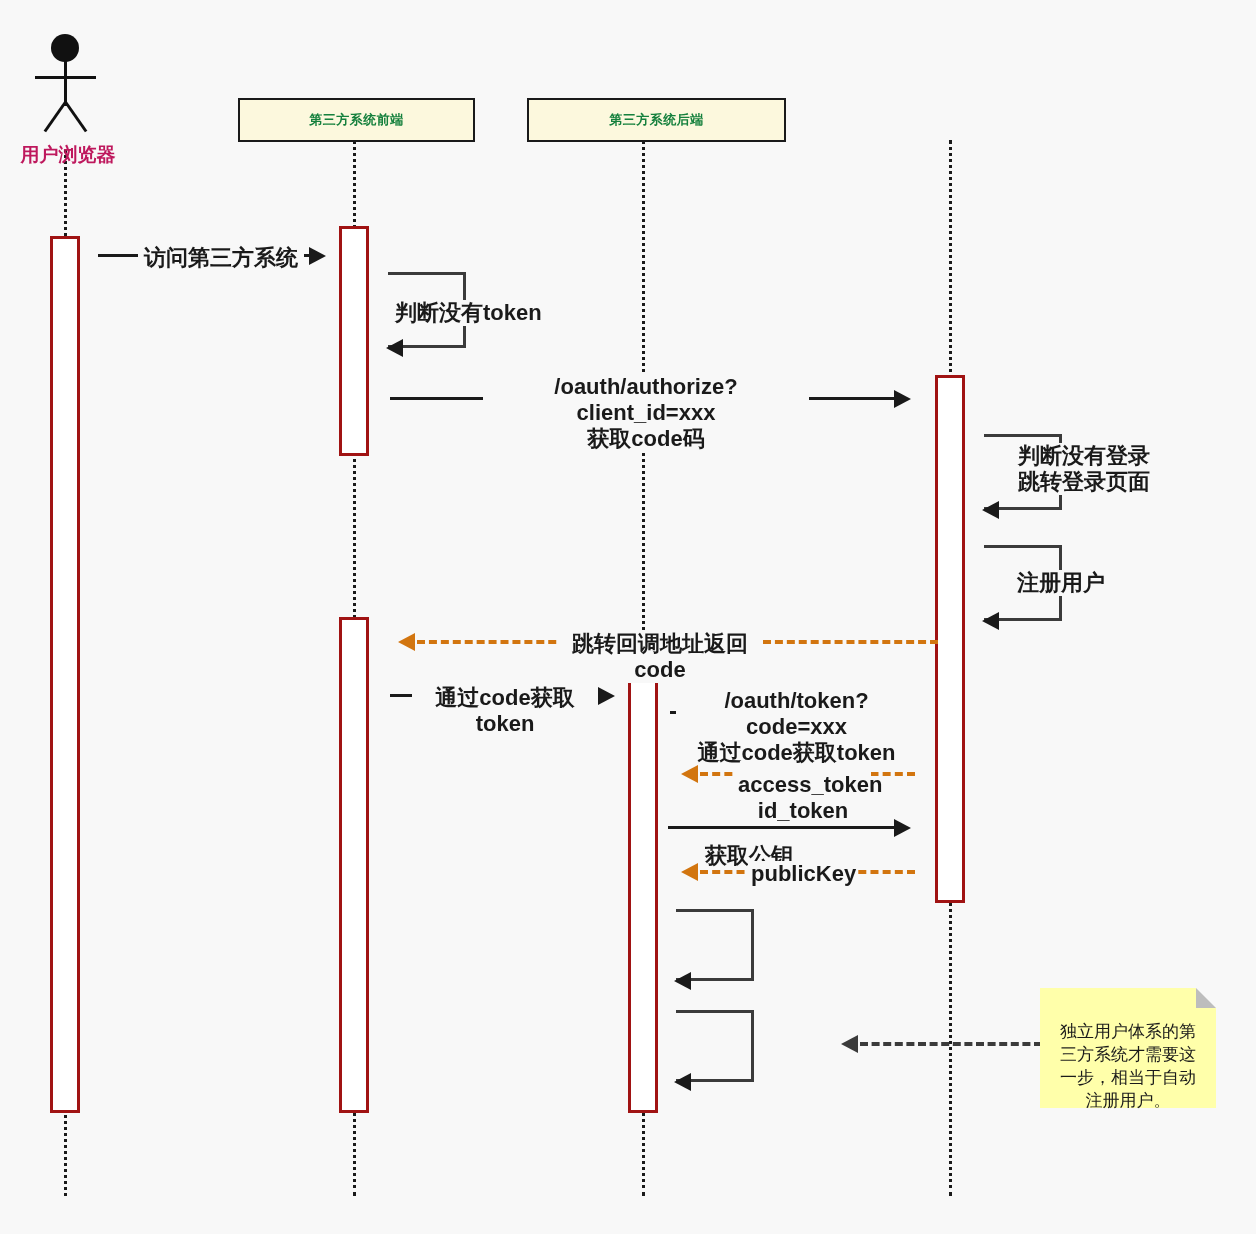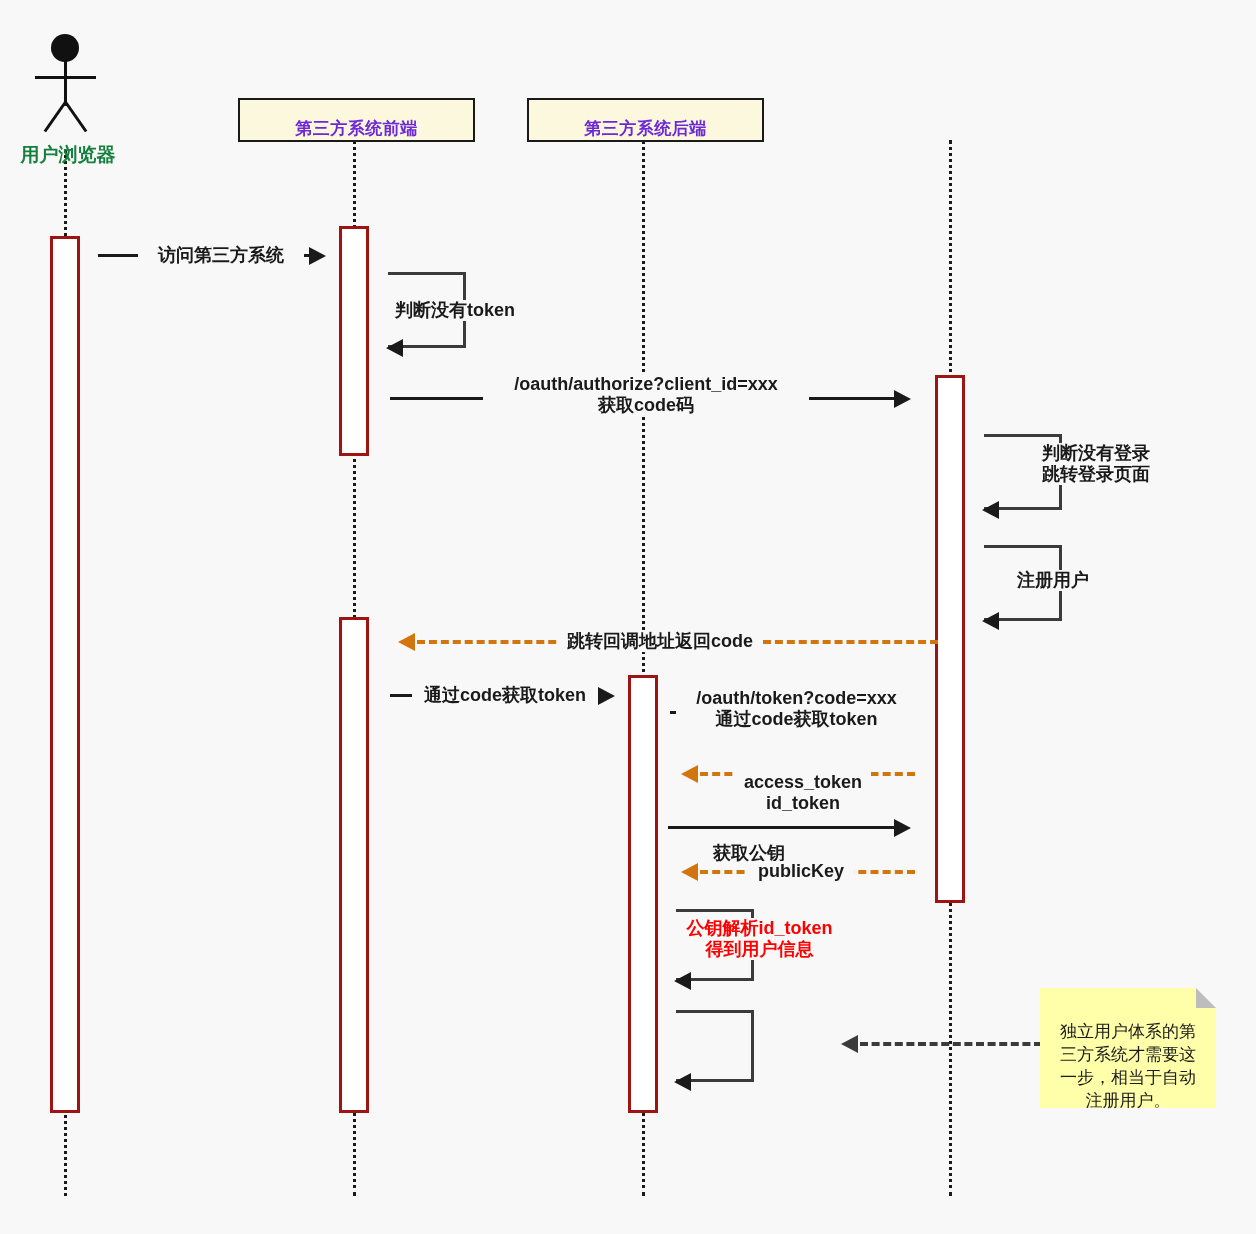--- a/index.html
+++ b/index.html
@@ -14,25 +14,25 @@
     height:1234px;
     background:#f8f8f8;
     overflow:hidden;
   }
   
   .participant-box{
     position:absolute;
     box-sizing:border-box;
     border:2px solid #1a1a1a;
     display:flex;
-    align-items:flex-end;
+    align-items:center;
     justify-content:center;
     font-weight:bold;
-    font-size:17px;
-    color:#6d28d9;
+    font-size:13px;
+    color:#15803d;
     letter-spacing:.5px;
   }
   .lifeline{
     position:absolute;
     width:0;
     border-left:3px dotted #1a1a1a;
   }
   
   .actor{position:absolute;}
   .actor .head{
@@ -45,21 +45,21 @@
   .actor .arms{
     position:absolute;left:8px;top:42px;width:61px;height:3px;background:#111;
   }
   .actor .leg-l,.actor .leg-r{
     position:absolute;top:68px;width:3px;height:36px;background:#111;
   }
   .actor .leg-l{left:37px;transform-origin:top center;transform:rotate(35deg);}
   .actor .leg-r{left:37px;transform-origin:top center;transform:rotate(-35deg);}
   .actor .actor-label{
     position:absolute;top:108px;left:-14px;width:110px;text-align:center;
-    font-size:19px;font-weight:bold;color:#15803d;white-space:nowrap;
+    font-size:19px;font-weight:bold;color:#be185d;white-space:nowrap;
   }
   
   .activation{
     position:absolute;
     box-sizing:border-box;
     background:#ffffff;
     border:3px solid #a01313;
     width:30px;
   }
   
@@ -82,21 +82,21 @@
   .arrow-left{
     border-top:9px solid transparent;
     border-bottom:9px solid transparent;
     border-right:17px solid #1a1a1a;
   }
   .arrow-left.orange{border-right-color:#d2750f;}
   .arrow-left.gray{border-right-color:#3b3b3b;}
   .msg-label{
     position:absolute;
     background:#f8f8f8;
-    font-size:18px;
+    font-size:22px;
     font-weight:bold;
     color:#1a1a1a;
     text-align:center;
     white-space:pre-line;
     line-height:1.18;
     padding:0 3px;
   }
   .msg-label.red{color:#ff0000;}
   
   .selfloop{
@@ -141,21 +141,21 @@
     <div class="arms"></div>
     <div class="leg-l"></div>
     <div class="leg-r"></div>
     <div class="actor-label">用户浏览器</div>
   </div>
 
   <div class="participant-box" style="left:238px; top:98px; width:237px; height:44px; background:#fcf8dd;">
     <span>第三方系统前端</span>
   </div>
 
-  <div class="participant-box" style="left:527px; top:98px; width:237px; height:44px; background:#fcf8dd;">
+  <div class="participant-box" style="left:527px; top:98px; width:259px; height:44px; background:#fcf8dd;">
     <span>第三方系统后端</span>
   </div>
 
 
   <div class="activation" style="left:50px;  top:236px; height:877px;"></div>
   <div class="activation" style="left:339px; top:226px; height:230px;"></div>
   <div class="activation" style="left:339px; top:617px; height:496px;"></div>
   <div class="activation" style="left:628px; top:675px; height:438px;"></div>
   <div class="activation" style="left:935px; top:375px; height:528px;"></div>
 
@@ -202,22 +202,20 @@
   <div class="msg-line solid" style="left:668px; top:826px; width:236px;"></div>
   <div class="arrow arrow-right" style="left:894px; top:819px;"></div>
   <div class="msg-label" style="left:696px; top:817px; width:100px;margin-top:26px;">获取公钥</div>
 
   <div class="msg-line dashed-orange" style="left:700px; top:870px; width:215px;"></div>
   <div class="arrow arrow-left orange" style="left:681px; top:863px;"></div>
   <div class="msg-label" style="left:748px; top:861px; width:100px;">publicKey</div>
 
   <div class="selfloop" style="left:676px; top:909px; width:78px; height:72px;"></div>
   <div class="arrow arrow-left" style="left:674px; top:972px;"></div>
-  <div class="msg-label red" style="left:679px; top:918px; width:155px;">公钥解析id_token
-得到用户信息</div>
 
   <div class="selfloop" style="left:676px; top:1010px; width:78px; height:72px;"></div>
   <div class="arrow arrow-left" style="left:674px; top:1073px;"></div>
 
   <div class="msg-line dashed-gray" style="left:860px; top:1042px; width:182px;"></div>
   <div class="arrow arrow-left gray" style="left:841px; top:1035px;"></div>
 
   <div class="note" style="left:1040px; top:988px; width:176px; height:120px;">
     <span>独立用户体系的第
 三方系统才需要这

